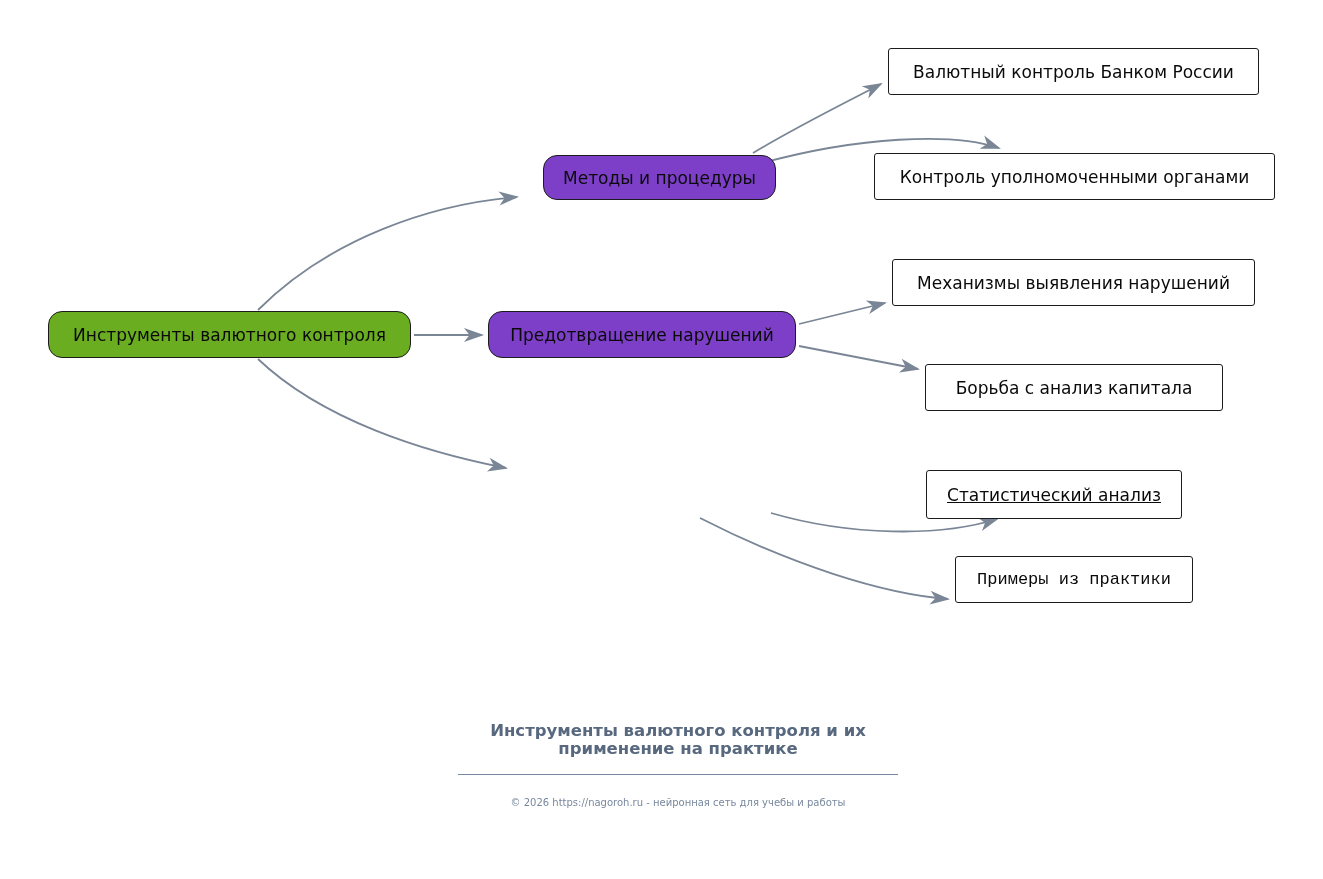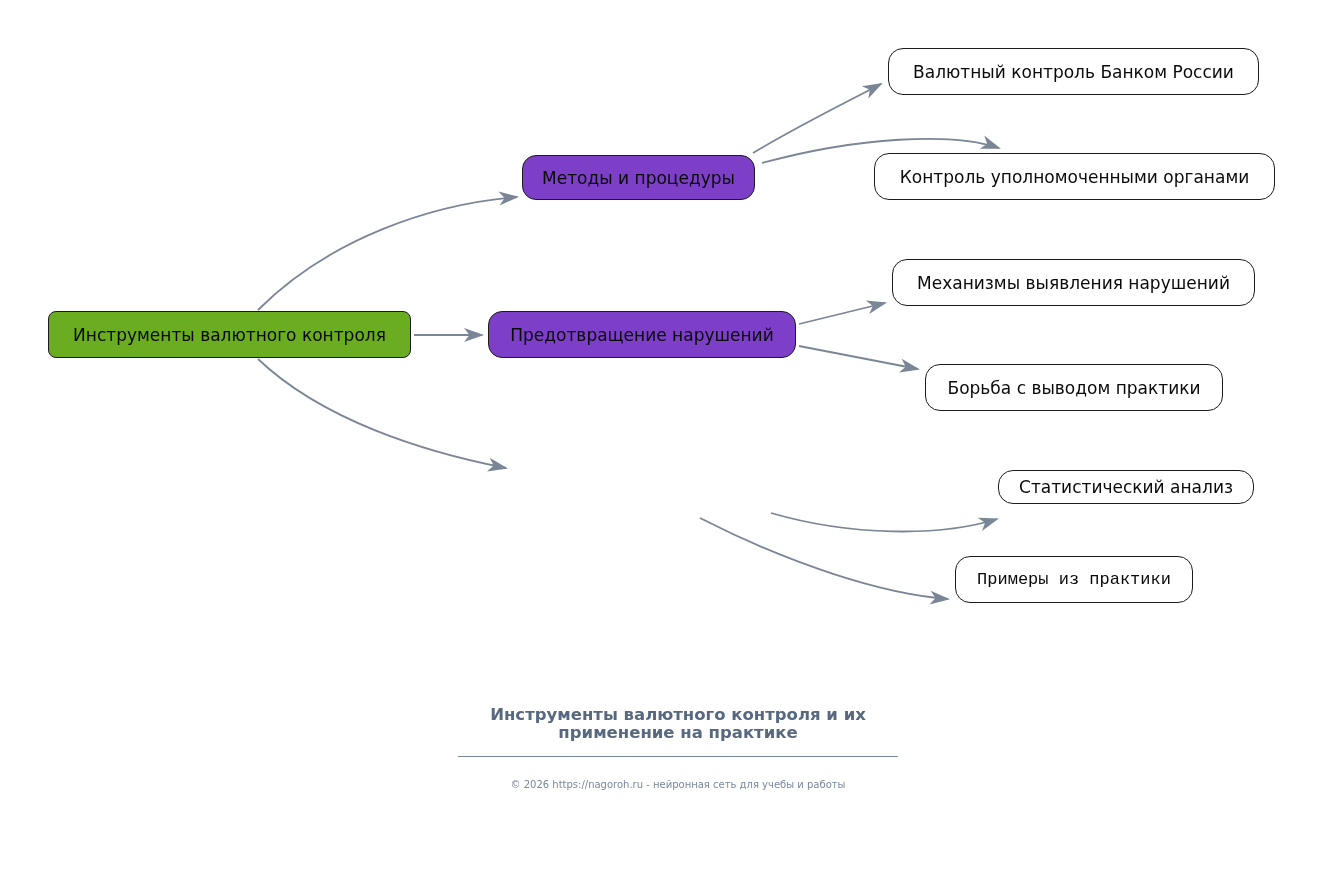--- a/index.html
+++ b/index.html
@@ -19,33 +19,33 @@
     position: absolute;
     display: flex;
     align-items: center;
     justify-content: center;
     border: 1.7px solid var(--node-border);
     box-sizing: border-box;
     color: #0a0a0a;
     font-size: 17px;
     white-space: nowrap;
   }
-  .root   { background: var(--root-fill);   border-radius: 8px; }
+  .root   { background: var(--root-fill);   border-radius: 14px; }
   .branch { background: var(--branch-fill); border-radius: 14px; }
-  .leaf   { background: var(--leaf-fill);   border-radius: 15px; }
+  .leaf   { background: var(--leaf-fill);   border-radius: 3px; }
 
   .footer {
     position: absolute;
     left: 358px;
     top: 706px;
     width: 640px;
     text-align: center;
   }
   .footer-title {
-    margin: 0 auto;
+    margin: 16px auto;
     width: 440px;
     font-weight: bold;
     font-size: 16.5px;
     line-height: 1.1;
     color: var(--title-color);
   }
   .footer-divider {
     margin: 14px auto 0 auto;
     width: 440px;
     height: 0;
@@ -75,34 +75,34 @@
     <path class="edge" d="M 753 153 C 798 126, 843 104, 881 84" marker-end="url(#arrow)"></path>
     <path class="edge" d="M 762 163 C 858 137, 952 132, 999 148" marker-end="url(#arrow)"></path>
     <path class="edge" d="M 799 324 L 885 303" marker-end="url(#arrow)"></path>
     <path class="edge" d="M 799 346 L 918 369" marker-end="url(#arrow)"></path>
     <path class="edge" d="M 771 513 C 850 536, 940 537, 997 519" marker-end="url(#arrow)"></path>
     <path class="edge" d="M 700 518 C 790 564, 882 594, 948 599" marker-end="url(#arrow)"></path>
   </svg>
 
   <div class="node root" style="left:48px; top:311px; width:363px; height:47px;">Инструменты валютного контроля</div>
 
-  <div class="node branch" style="left:522px; top:155px; width:233px; height:45px;">Методы и процедуры</div>
+  <div class="node branch" style="left:543px; top:155px; width:233px; height:45px;">Методы и процедуры</div>
 
   <div class="node branch" style="left:488px; top:311px; width:308px; height:47px;">Предотвращение нарушений</div>
 
 
   <div class="node leaf" style="left:888px; top:48px; width:371px; height:47px;">Валютный контроль Банком России</div>
 
   <div class="node leaf" style="left:892px; top:259px; width:363px; height:47px;">Механизмы выявления нарушений</div>
 
   <div class="node leaf" style="left:874px; top:153px; width:401px; height:47px;">Контроль уполномоченными органами</div>
 
-  <div class="node leaf" style="left:925px; top:364px; width:298px; height:47px;">Борьба с выводом практики</div>
+  <div class="node leaf" style="left:925px; top:364px; width:298px; height:47px;">Борьба с анализ капитала</div>
 
-  <div class="node leaf" style="left:998px; top:470px; width:256px; height:34px;">Статистический анализ</div>
+  <div class="node leaf" style="left:926px; top:470px; width:256px; height:49px;text-decoration:underline;">Статистический анализ</div>
 
   <div class="node leaf" style="left:955px; top:556px; width:238px; height:47px;font-family:Liberation Mono, monospace;">Примеры из практики</div>
 
   <div class="footer">
     <div class="footer-title">Инструменты валютного контроля и их применение на практике</div>
     <hr class="footer-divider">
     <div class="footer-copyright">© 2026 https://nagoroh.ru - нейронная сеть для учебы и работы</div>
   </div>
 
 </div>

